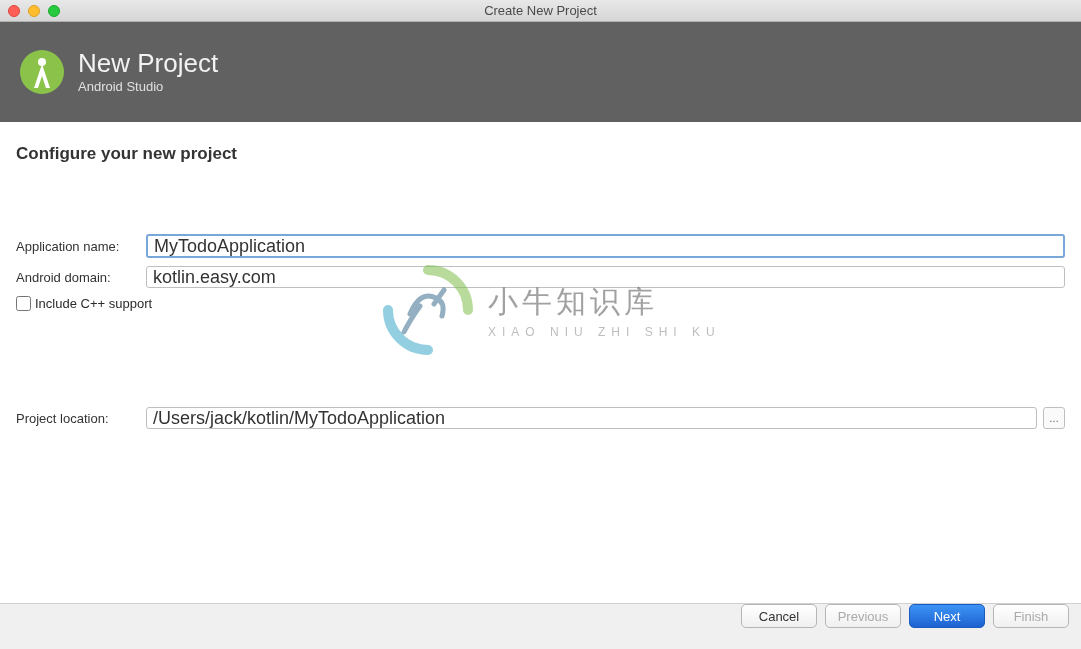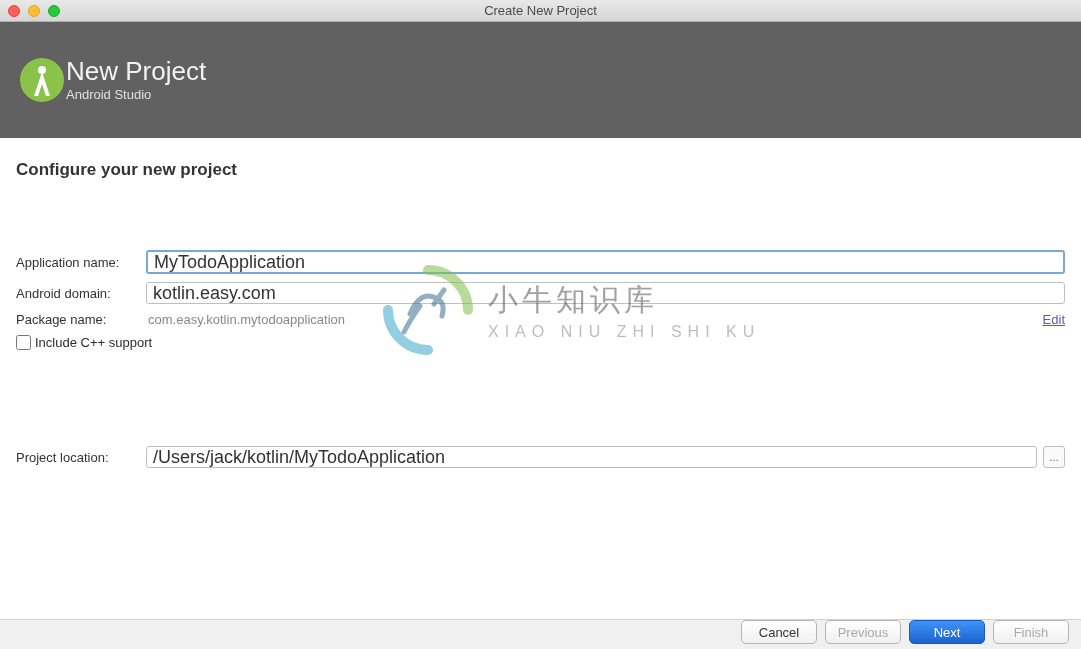--- a/index.html
+++ b/index.html
@@ -33,26 +33,26 @@
     }
     .tl-close { background: #ff5f56; border: 0.5px solid #e0443e; }
     .tl-min { background: #ffbd2e; border: 0.5px solid #dea123; }
     .tl-max { background: #27c93f; border: 0.5px solid #1aab29; }
     .title-text {
       margin: 0 auto;
       font-size: 13px;
       color: #4a4a4a;
     }
     .header-band {
-      height: 116px;
+      height: 100px;
       background: #616161;
       display: flex;
       align-items: center;
       padding-left: 18px;
-      gap: 0;
+      gap: 12px;
       color: #fff;
     }
     .as-logo svg { width: 48px; height: 48px; display: block; }
     .header-text h1 {
       font-size: 26px;
       font-weight: 400;
       line-height: 1.05;
       color: #f2f2f2;
     }
     .header-text .subtitle {
@@ -171,21 +171,21 @@
       pointer-events: none;
       z-index: 50;
     }
     .wm-logo svg { width: 96px; height: 96px; display: block; }
     .wm-text .cn {
       font-size: 30px;
       color: #555;
       letter-spacing: 4px;
     }
     .wm-text .py {
-      font-size: 16px;
+      font-size: 12px;
       color: #888;
       letter-spacing: 6px;
       margin-top: 2px;
     }
   </style>
 </head>
 <body>
 
 <div class="titlebar">
   <div class="traffic-lights">
@@ -218,25 +218,20 @@
   <div class="form-row">
     <div class="form-label">Application name:</div>
     <input class="form-input focused" type="text" value="MyTodoApplication" style="">
   </div>
 
   <div class="form-row">
     <div class="form-label">Android domain:</div>
     <input class="form-input" type="text" value="kotlin.easy.com" style="">
   </div>
 
-  <div class="form-row">
-    <div class="form-label">Package name:</div>
-    <div class="pkg-value">com.easy.kotlin.mytodoapplication</div>
-    <span class="edit-link">Edit</span>
-  </div>
 
   <div class="checkbox-row">
     <input type="checkbox" style="">
     <span>Include C++ support</span>
   </div>
 
   <div class="spacer"></div>
 
   <div class="form-row loc-row">
     <div class="form-label">Project location:</div>

